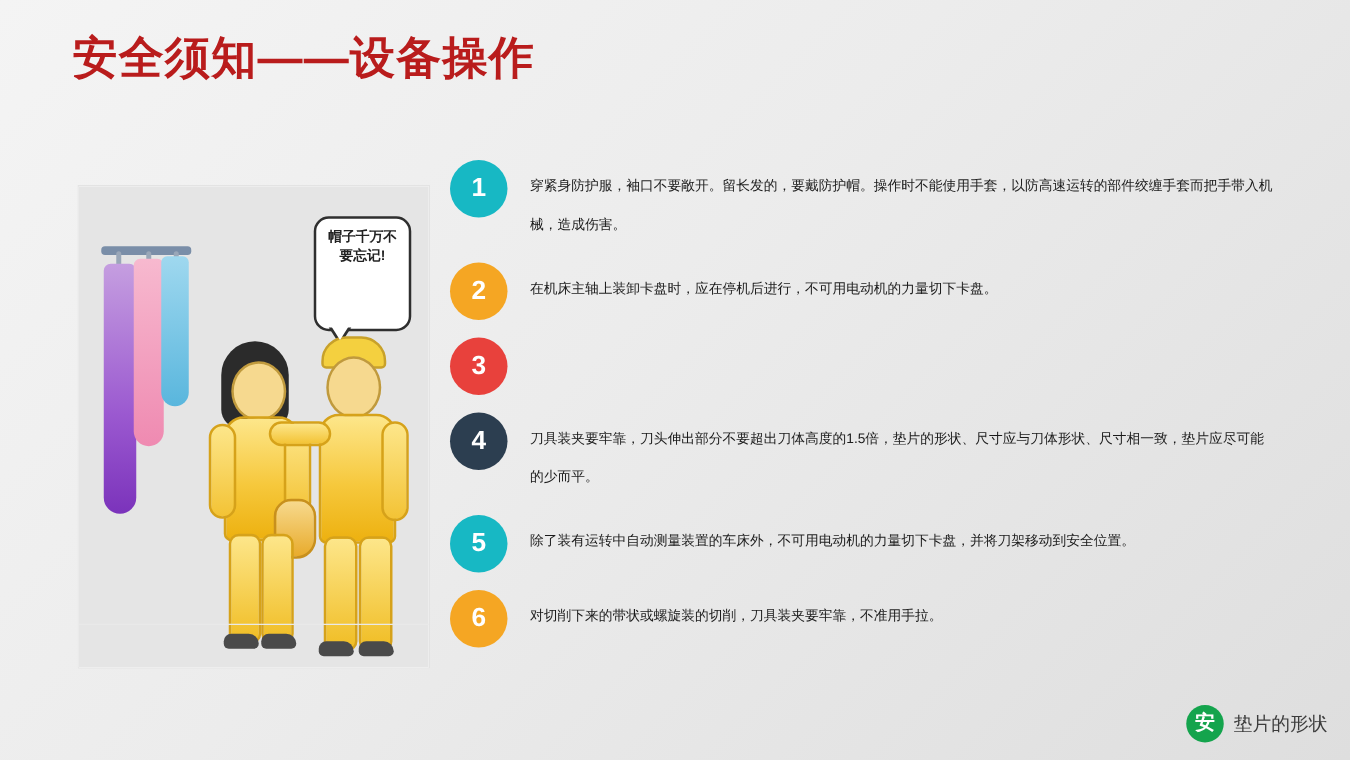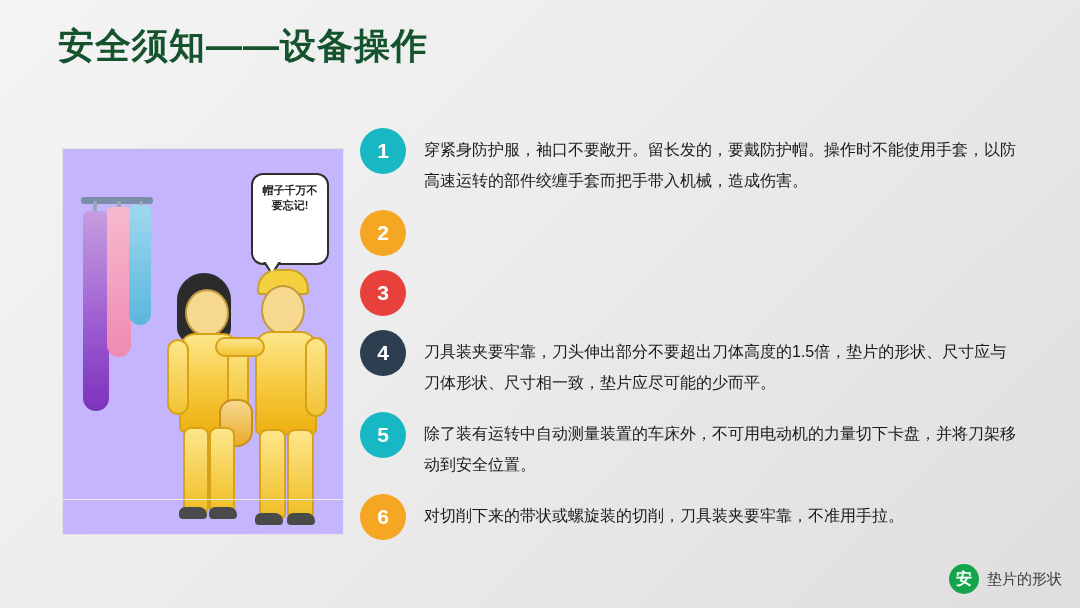--- a/index.html
+++ b/index.html
@@ -21,40 +21,40 @@
     width: 1080px;
     height: 608px;
   }
 
   .title {
     position: absolute;
     left: 58px;
     top: 22px;
     font-size: 36px;
     font-weight: bold;
-    color: #14532d;
+    color: #b91c1c;
     letter-spacing: 1px;
     white-space: nowrap;
   }
 
   
   .illus {
     position: absolute;
     left: 62px;
     top: 148px;
     width: 280px;
     height: 385px;
     background: #ffffff;
     border: 1px solid #e3e3e3;
     overflow: hidden;
   }
   .illus .inner {
     position: absolute;
     inset: 0;
-    background: #c4b5fd;
+    background: #e5e5e5;
   }
 
   
   .rack-bar {
     position: absolute;
     left: 18px;
     top: 48px;
     width: 72px;
     height: 7px;
     background: #7a8ea8;
@@ -208,21 +208,21 @@
     border-radius: 50%;
     color: #ffffff;
     font-size: 21px;
     font-weight: bold;
     display: flex;
     align-items: center;
     justify-content: center;
     margin-right: 18px;
   }
   .row-text {
-    font-size: 16px;
+    font-size: 11px;
     line-height: 31px;
     color: #1a1a1a;
     padding-top: 6px;
     flex: 1 1 auto;
   }
 
   
   .footer {
     position: absolute;
     right: 18px;
@@ -304,20 +304,21 @@
 
   <div class="list">
 
     <div class="row">
       <div class="badge" style="background: rgb(23, 184, 196);">1</div>
       <div class="row-text">穿紧身防护服，袖口不要敞开。留长发的，要戴防护帽。操作时不能使用手套，以防高速运转的部件绞缠手套而把手带入机械，造成伤害。</div>
     </div>
 
     <div class="row">
       <div class="badge" style="background: rgb(245, 166, 35);">2</div>
+      <div class="row-text">在机床主轴上装卸卡盘时，应在停机后进行，不可用电动机的力量切下卡盘。</div>
     </div>
 
     <div class="row">
       <div class="badge" style="background: rgb(232, 65, 60);">3</div>
     </div>
 
     <div class="row">
       <div class="badge" style="background: rgb(44, 62, 80);">4</div>
       <div class="row-text">刀具装夹要牢靠，刀头伸出部分不要超出刀体高度的1.5倍，垫片的形状、尺寸应与刀体形状、尺寸相一致，垫片应尽可能的少而平。</div>
     </div>

